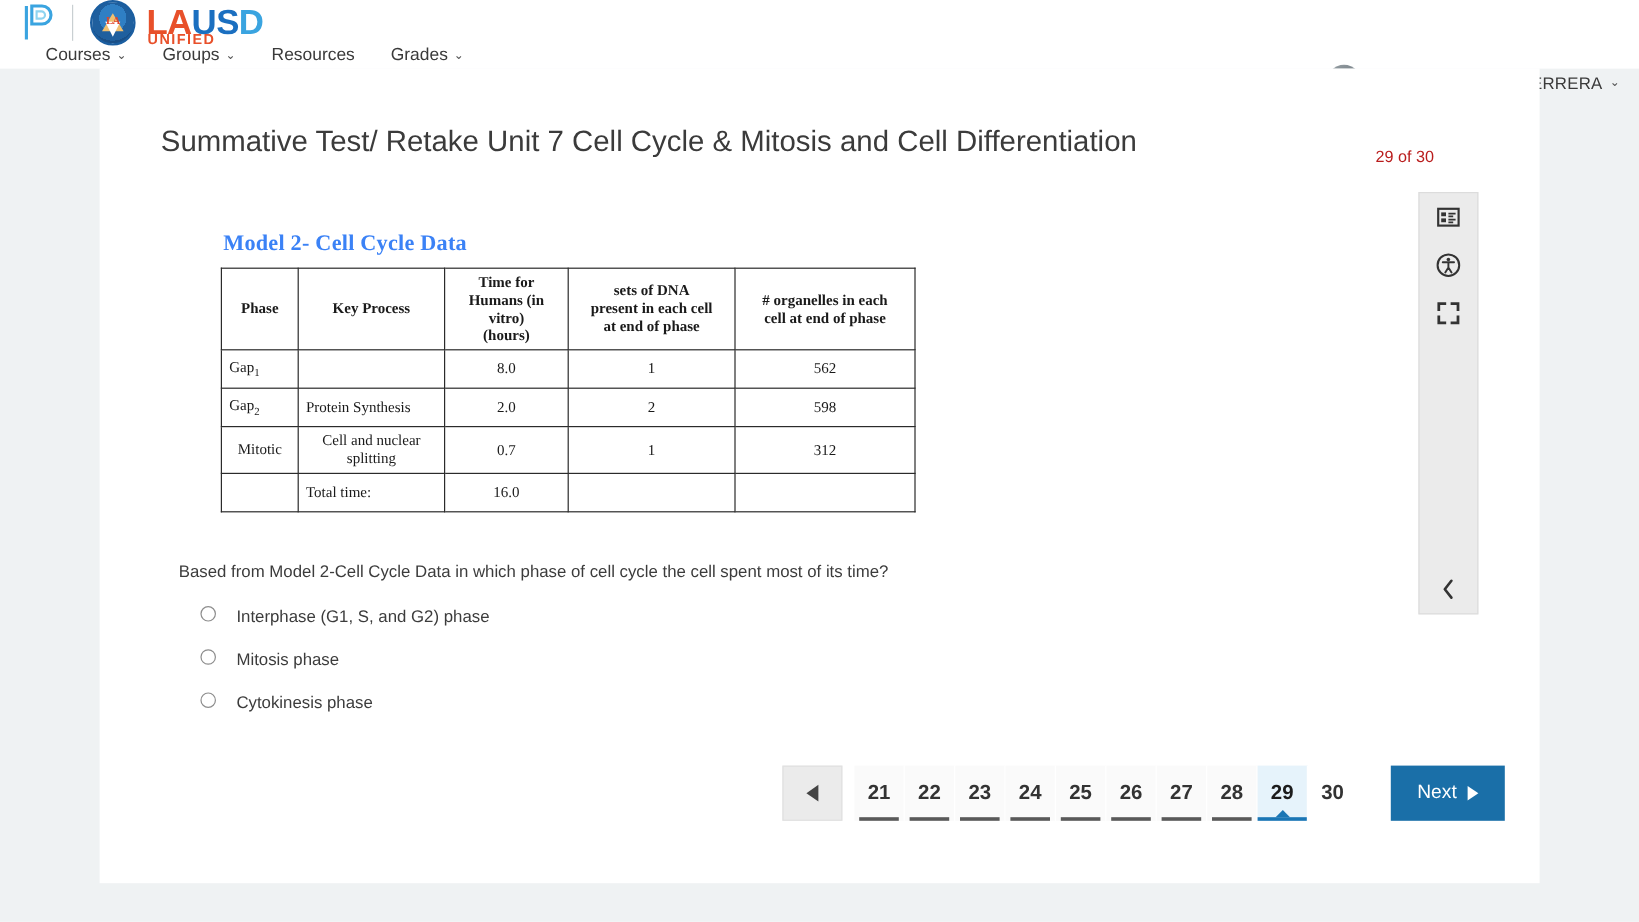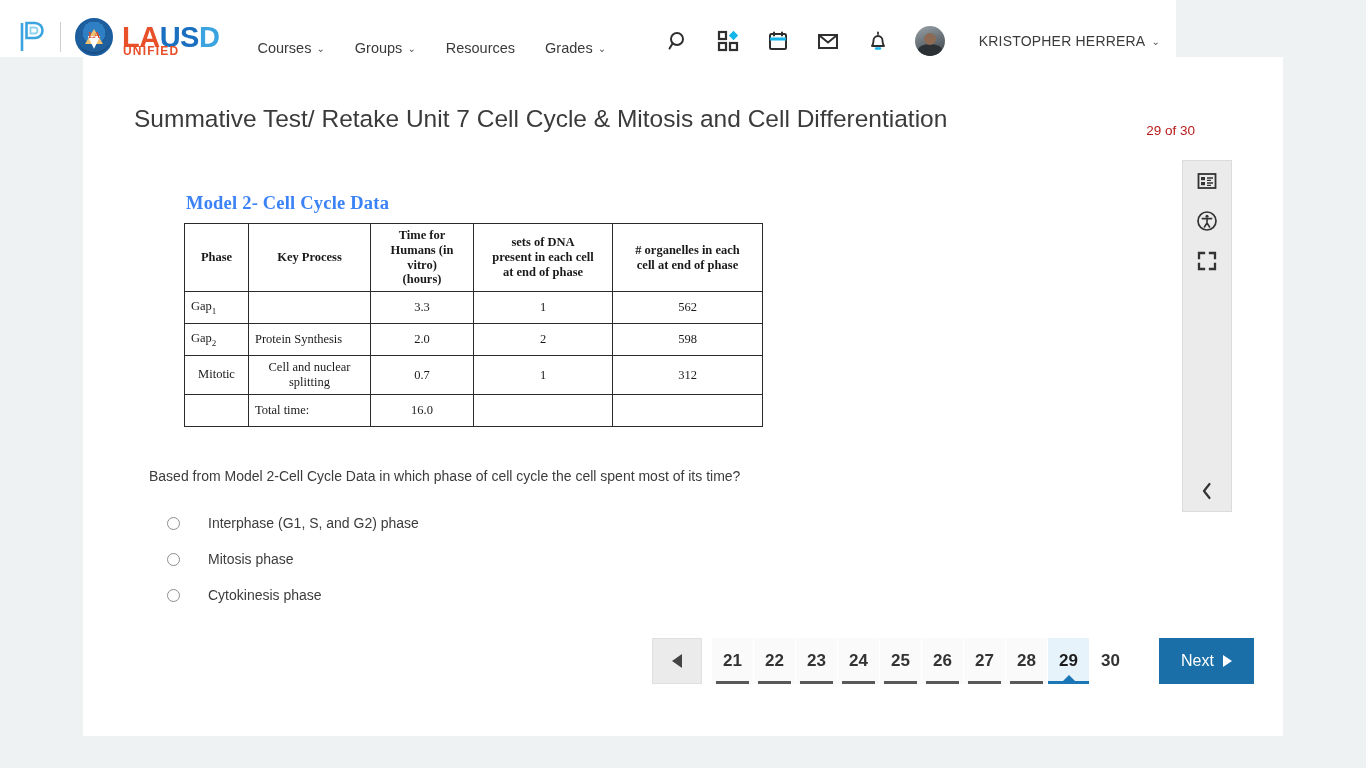--- a/index.html
+++ b/index.html
@@ -6,24 +6,25 @@
   html, body {
     width: 1366px; height: 768px;
     background: #eff2f3;
     font-family: "Liberation Sans", sans-serif;
     overflow: hidden;
   }
 
   
   .header {
     position: absolute; top: 0; left: 0;
-    width: 1176px; height: 57px;
+    width: 1366px; height: 57px;
     background: #ffffff;
-    display: flex; align-items: flex-end;
+    display: flex; align-items: flex-start;
     border-bottom: 1px solid #ffffff;
+    flex-direction: column;
   }
   .brand { display: flex; align-items: center; padding-left: 18px; }
   .ps-logo { width: 30px; height: 34px; position: relative; }
   .ps-logo svg { display:block; }
   .brand-divider { width:1px; height:30px; background:#c9cfd2; margin:0 14px 0 12px; }
   .lausd-seal {
     width: 38px; height: 38px; border-radius: 50%;
     background: radial-gradient(circle at 50% 38%, #2f7fc4 0 42%, #1f5f9e 42% 70%, #1a4f87 70% 100%);
     border: 2px solid #1b5ea0;
     position: relative; overflow: hidden; flex: none;
@@ -142,21 +143,21 @@
   .tallrow td { height: 33px; text-align: center; }
   sub { font-size: 9px; }
 
   
   .question {
     position: absolute; left: 66px; top: 411px;
     font-size: 14px; color: #3c3c3c;
   }
   .options { position: absolute; left: 84px; top: 448px; width: 600px; }
   .opt {
-    display: flex; align-items: center; gap: 28px;
+    display: flex; align-items: flex-start; gap: 17px;
     height: 36px; cursor: pointer;
   }
   .opt + .opt { margin-top: 0px; }
   .radio {
     width: 13px; height: 13px; border-radius: 50%;
     border: 1.4px solid #8d8d8d; background: #fff; flex: none;
   }
   .opt-label { font-size: 14px; color: #3c3c3c; }
 
   
@@ -338,21 +339,21 @@
           <th class="col-org">
             <span># organelles in each</span><br>
             <span>cell at end of phase</span>
           </th>
         </tr>
       </thead>
       <tbody>
         <tr>
           <td class="l"><span>Gap</span><sub>1</sub></td>
           <td class="l"></td>
-          <td class="c">3.3</td>
+          <td class="c">8.0</td>
           <td class="c">1</td>
           <td class="c">562</td>
         </tr>
         <tr>
           <td class="l"><span>Gap</span><sub>2</sub></td>
           <td class="l">Protein Synthesis</td>
           <td class="c">2.0</td>
           <td class="c">2</td>
           <td class="c">598</td>
         </tr>

